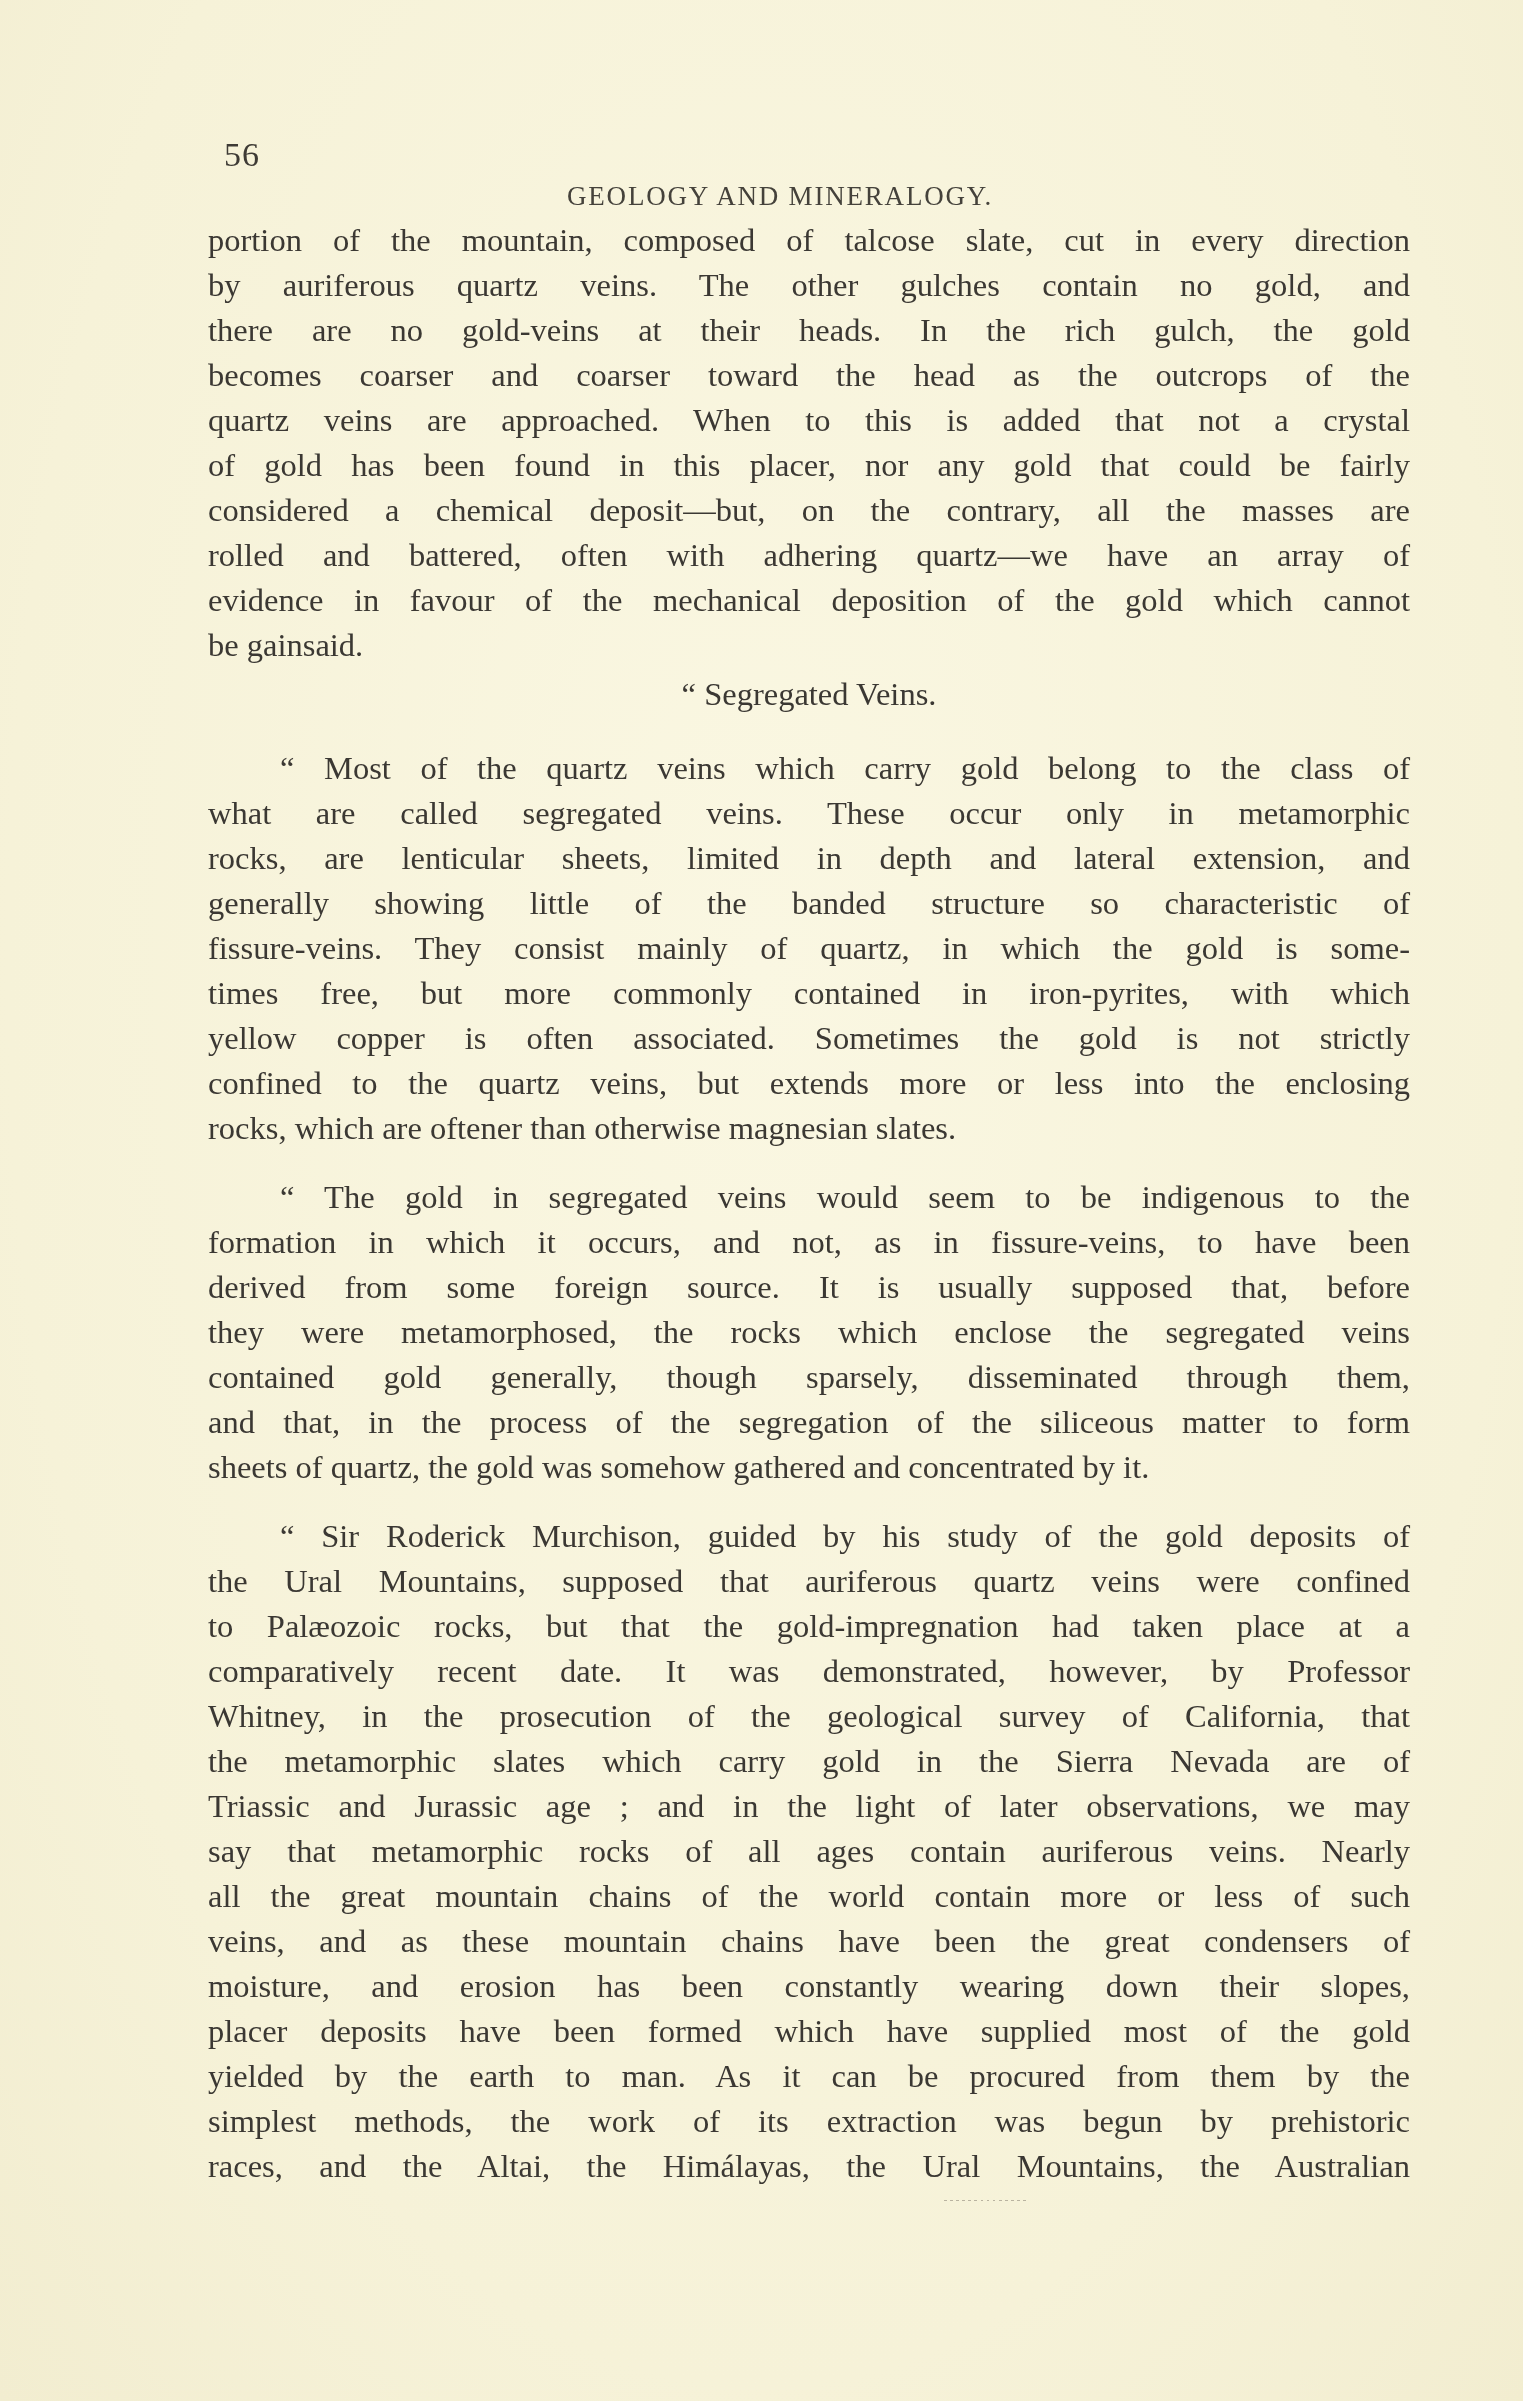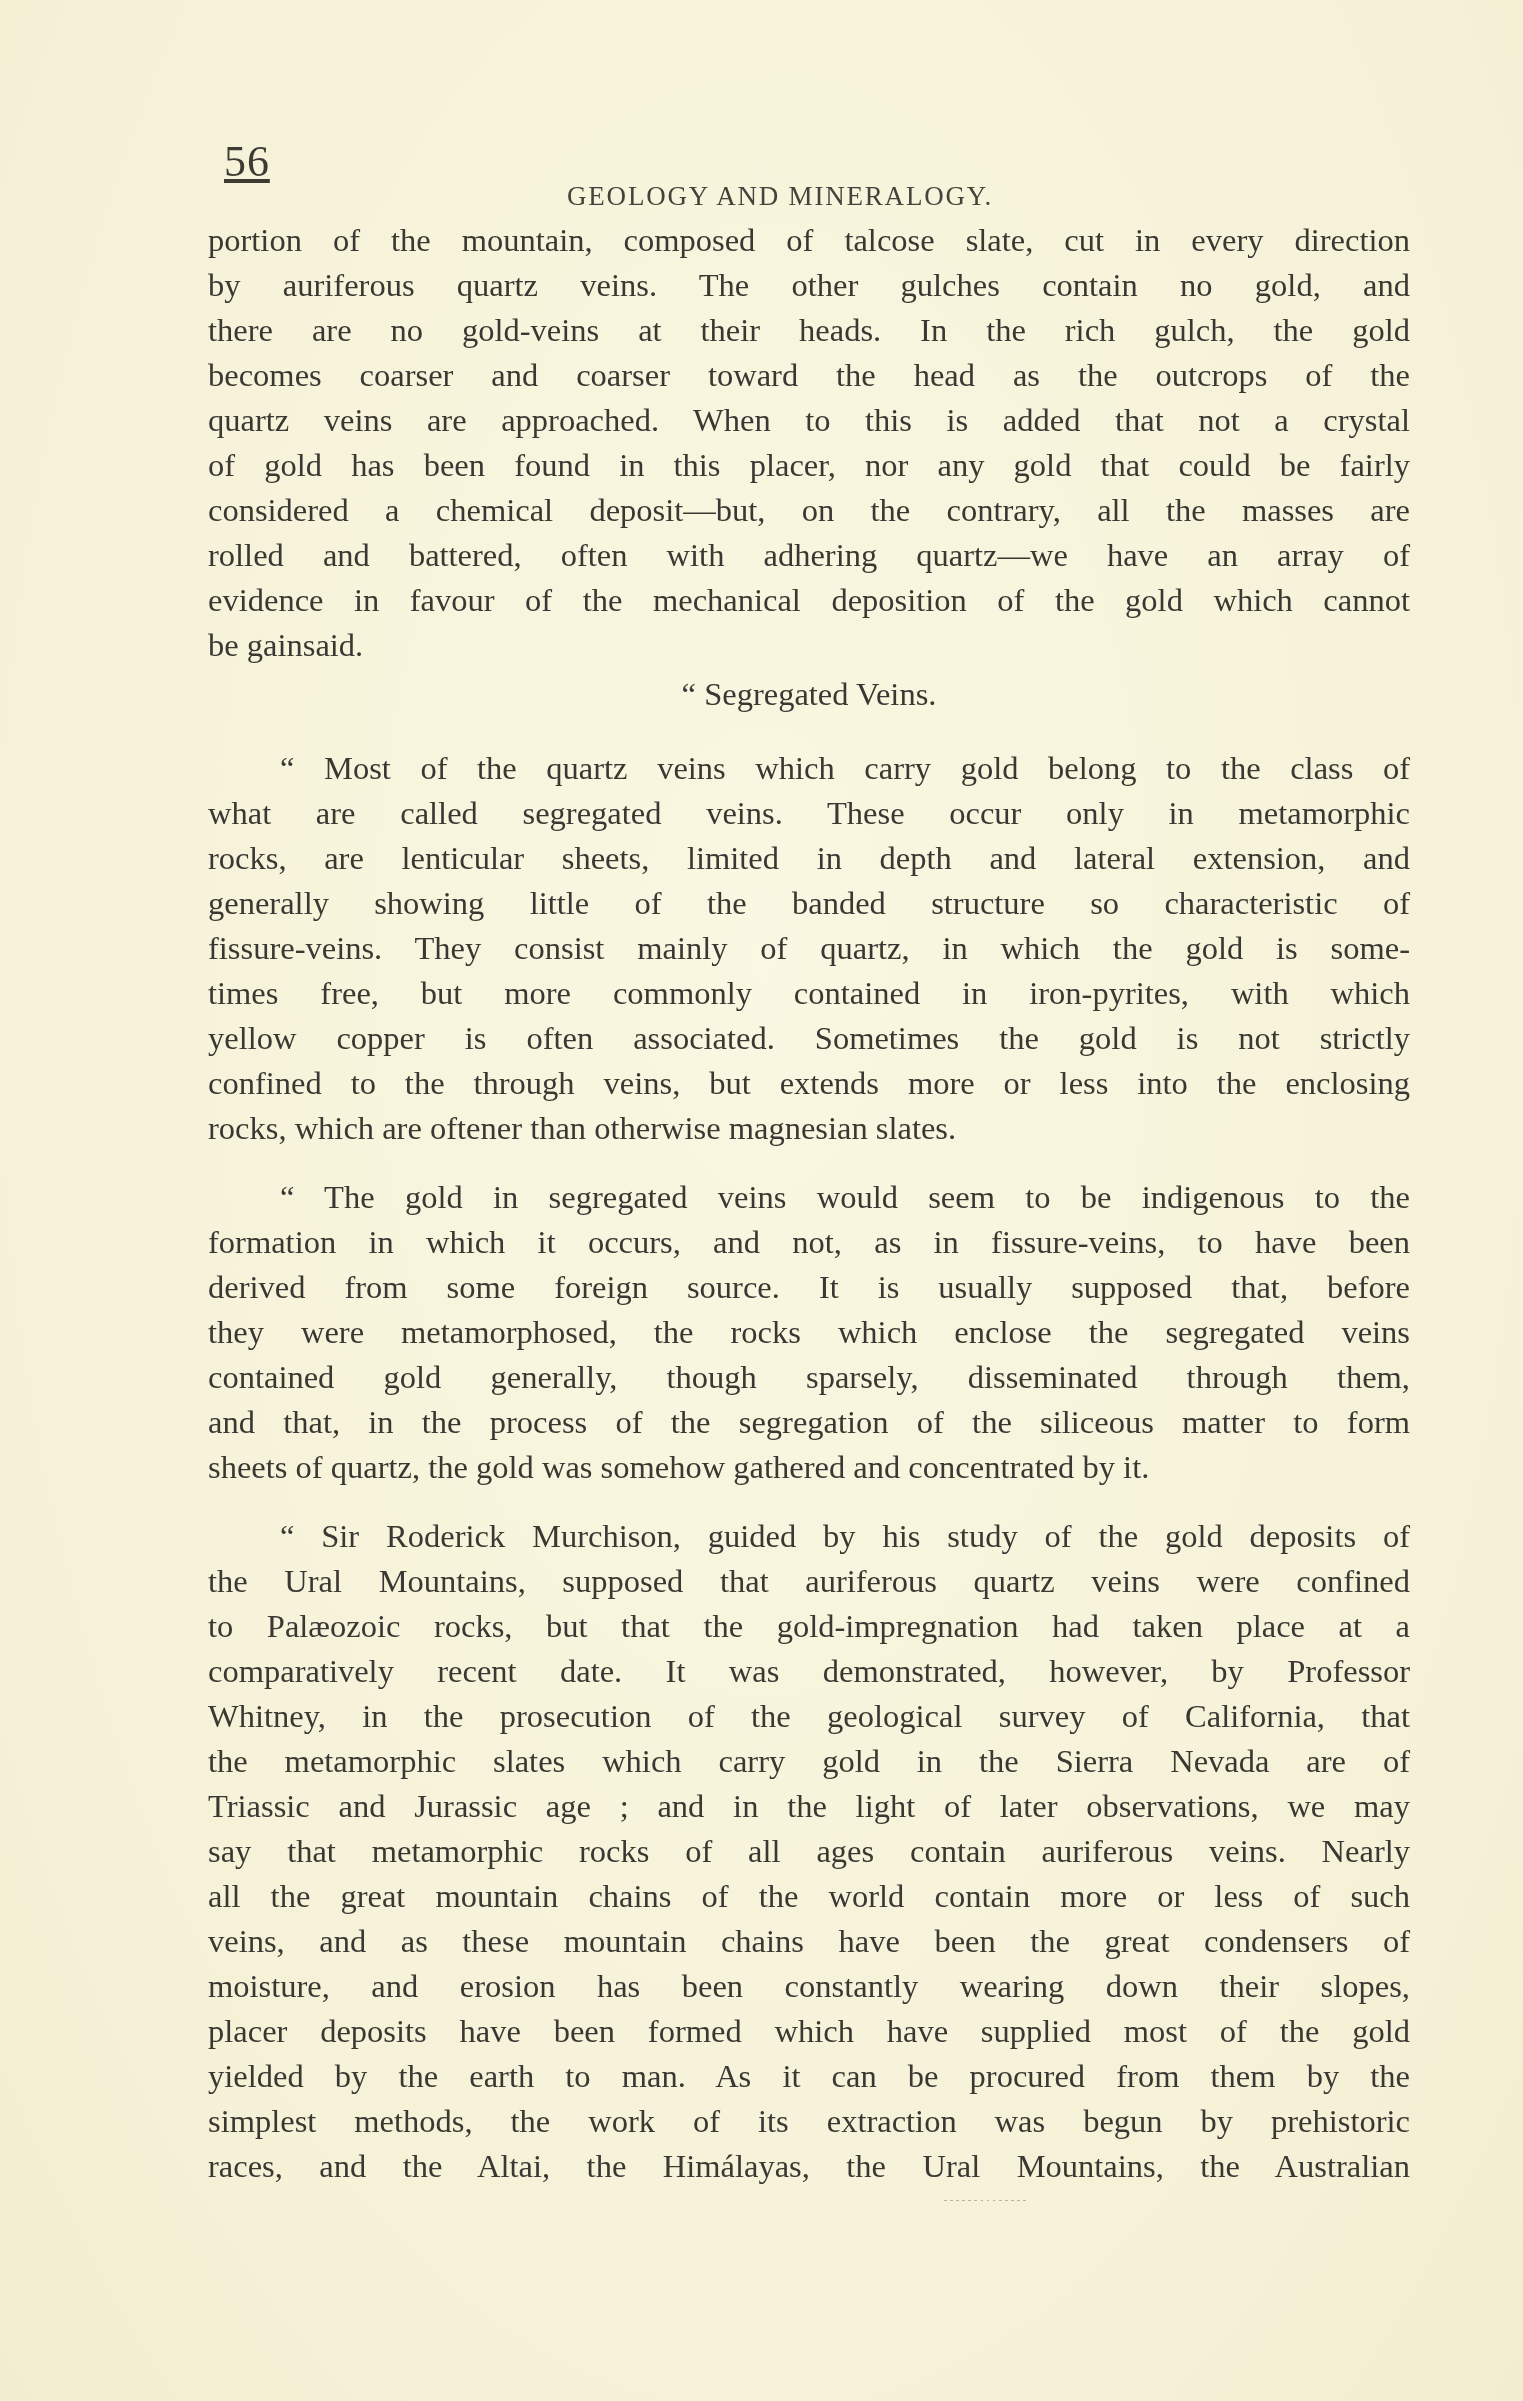--- a/index.html
+++ b/index.html
@@ -12,21 +12,21 @@
   }
   .page {
     position: absolute; left: 0; top: 0; width: 1524px; height: 2401px;
     background: radial-gradient(ellipse at 50% 40%, #faf7e2 0%, #f6f2d8 70%, #f2edd0 100%);
   }
   .header {
     position: absolute; top: 132px; left: 224px; width: 1203px; height: 53px;
   }
   .page-number {
     position: absolute; left: 0; top: 3.5px;
-    font-size: 44px; letter-spacing: 0.9px; color: #3e3b35; text-decoration: underline;
+    font-size: 34px; letter-spacing: 0.9px; color: #3e3b35;
   }
   .running-head {
     position: absolute; left: 343px; top: 8.8px;
     font-size: 27px; letter-spacing: 1.8px; color: #45423b; margin-top: 40px;
   }
   .body-text {
     position: absolute; left: 208px; top: 218px; width: 1202px;
   }
   .line {
     display: block; height: 45px; line-height: 45px;
@@ -70,21 +70,21 @@
     <span class="line centered" style="height:49px;line-height:53px;">“ Segregated Veins.</span>
 
     <div style="padding-top:5.3px;">
       <span class="line indent">“ Most of the quartz veins which carry gold belong to the class of</span>
       <span class="line">what are called segregated veins.  These occur only in metamorphic</span>
       <span class="line">rocks, are lenticular sheets, limited in depth and lateral extension, and</span>
       <span class="line">generally showing little of the banded structure so characteristic of</span>
       <span class="line">fissure-veins.  They consist mainly of quartz, in which the gold is some-</span>
       <span class="line">times free, but more commonly contained in iron-pyrites, with which</span>
       <span class="line">yellow copper is often associated.  Sometimes the gold is not strictly</span>
-      <span class="line">confined to the through veins, but extends more or less into the enclosing</span>
+      <span class="line">confined to the quartz veins, but extends more or less into the enclosing</span>
       <span class="line last">rocks, which are oftener than otherwise magnesian slates.</span>
     </div>
 
     <div>
       <span class="line indent">“ The gold in segregated veins would seem to be indigenous to the</span>
       <span class="line">formation in which it occurs, and not, as in fissure-veins, to have been</span>
       <span class="line">derived from some foreign source.  It is usually supposed that, before</span>
       <span class="line">they were metamorphosed, the rocks which enclose the segregated veins</span>
       <span class="line">contained gold generally, though sparsely, disseminated through them,</span>
       <span class="line">and that, in the process of the segregation of the siliceous matter to form</span>

